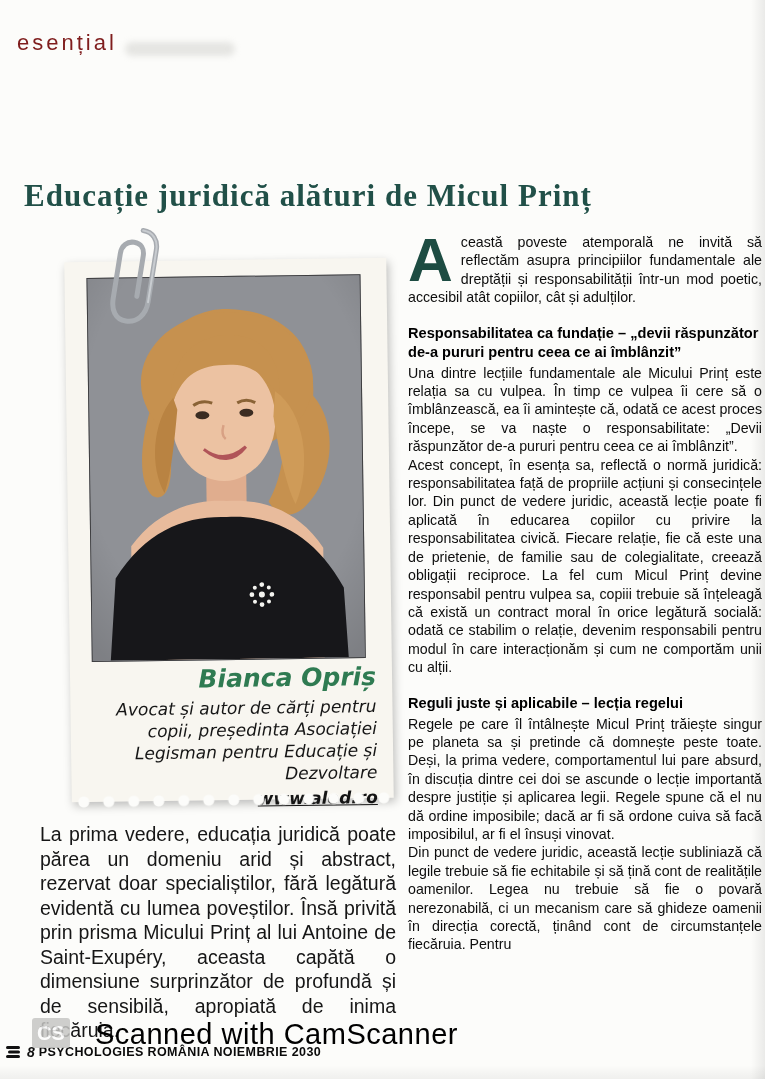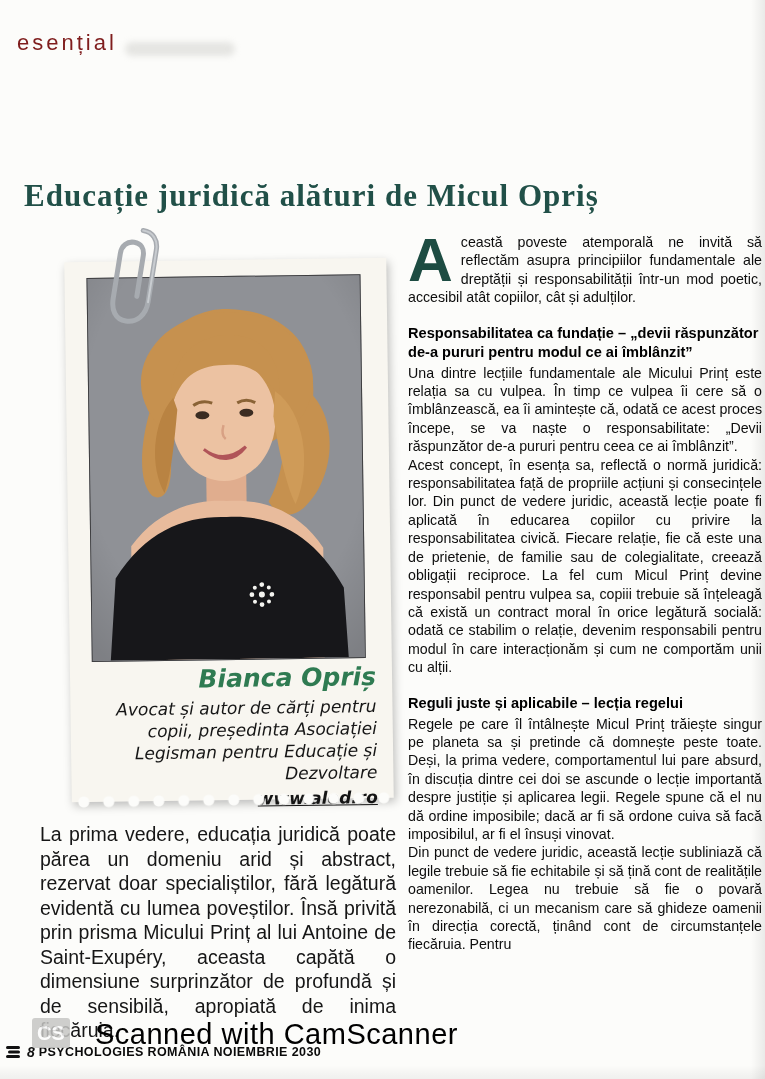--- a/index.html
+++ b/index.html
@@ -89,21 +89,21 @@
 <body>
 
 <div class="page">
 
   <div class="edge-shadow"></div>
   <div class="bottom-streak"></div>
 
   <div class="section-label">esențial</div>
   <div class="smudge"></div>
 
-  <h2 class="subtitle">Educație juridică alături de Micul Opriș</h2>
+  <h2 class="subtitle">Educație juridică alături de Micul Prinț</h2>
 
   <div class="polaroid">
     <div class="photo">
       <svg width="272" height="382" viewBox="0 0 272 382">
         <rect x="0" y="0" width="272" height="382" fill="#8f9196"></rect>
         <rect x="0" y="0" width="272" height="382" fill="url(#vign)"></rect>
         <defs>
           <radialGradient id="vign" cx="50%" cy="40%" r="75%">
             <stop offset="70%" stop-color="rgba(0,0,0,0)"></stop>
             <stop offset="100%" stop-color="rgba(0,0,0,0.12)"></stop>
@@ -161,21 +161,21 @@
 
   <svg class="paperclip" width="46" height="104" viewBox="0 0 46 104">
     <path d="M23,6 C33,6 39,13 39,23 L39,76 C39,89 31,98 20,98 C9,98 4,89 4,78 L4,32 C4,24 9,19 16,19 C23,19 27,24 27,31 L27,72" fill="none" stroke="#a7abb0" stroke-width="5" stroke-linecap="round"></path>
     <path d="M23,6 C33,6 39,13 39,23 L39,76" fill="none" stroke="#c8ccd0" stroke-width="2" stroke-linecap="round"></path>
   </svg>
 
   <p class="intro">La prima vedere, educația juridică poate părea un domeniu arid și abstract, rezervat doar specialiștilor, fără legătură evidentă cu lumea poveștilor. Însă privită prin prisma Micului Prinț al lui Antoine de Saint-Exupéry, aceasta capătă o dimensiune surprinzător de profundă și de sensibilă, apropiată de inima fiecăruia.</p>
 
   <div class="rightcol">
     <p class="body-p"><span class="dropcap">A</span><span>ceastă poveste atemporală ne invită să reflectăm asupra principiilor fundamentale ale dreptății și responsabilității într-un mod poetic, accesibil atât copiilor, cât și adulților.</span></p>
-    <h3 class="body-h">Responsabilitatea ca fundație – „devii răspunzător de-a pururi pentru modul ce ai îmblânzit”</h3>
+    <h3 class="body-h">Responsabilitatea ca fundație – „devii răspunzător de-a pururi pentru ceea ce ai îmblânzit”</h3>
     <p class="body-p">Una dintre lecțiile fundamentale ale Micului Prinț este relația sa cu vulpea. În timp ce vulpea îi cere să o îmblânzească, ea îi amintește că, odată ce acest proces începe, se va naște o responsabilitate: „Devii răspunzător de-a pururi pentru ceea ce ai îmblânzit”.</p>
     <p class="body-p">Acest concept, în esența sa, reflectă o normă juridică: responsabilitatea față de propriile acțiuni și consecințele lor. Din punct de vedere juridic, această lecție poate fi aplicată în educarea copiilor cu privire la responsabilitatea civică. Fiecare relație, fie că este una de prietenie, de familie sau de colegialitate, creează obligații reciproce. La fel cum Micul Prinț devine responsabil pentru vulpea sa, copiii trebuie să înțeleagă că există un contract moral în orice legătură socială: odată ce stabilim o relație, devenim responsabili pentru modul în care interacționăm și cum ne comportăm unii cu alții.</p>
     <h3 class="body-h">Reguli juste și aplicabile – lecția regelui</h3>
     <p class="body-p">Regele pe care îl întâlnește Micul Prinț trăiește singur pe planeta sa și pretinde că domnește peste toate. Deși, la prima vedere, comportamentul lui pare absurd, în discuția dintre cei doi se ascunde o lecție importantă despre justiție și aplicarea legii. Regele spune că el nu dă ordine imposibile; dacă ar fi să ordone cuiva să facă imposibilul, ar fi el însuși vinovat.</p>
     <p class="body-p">Din punct de vedere juridic, această lecție subliniază că legile trebuie să fie echitabile și să țină cont de realitățile oamenilor. Legea nu trebuie să fie o povară nerezonabilă, ci un mecanism care să ghideze oamenii în direcția corectă, ținând cont de circumstanțele fiecăruia. Pentru</p>
   </div>
 
   <div class="watermark">
     <span class="cs-box">CS</span>
     <span class="wm-text">Scanned with CamScanner</span>

